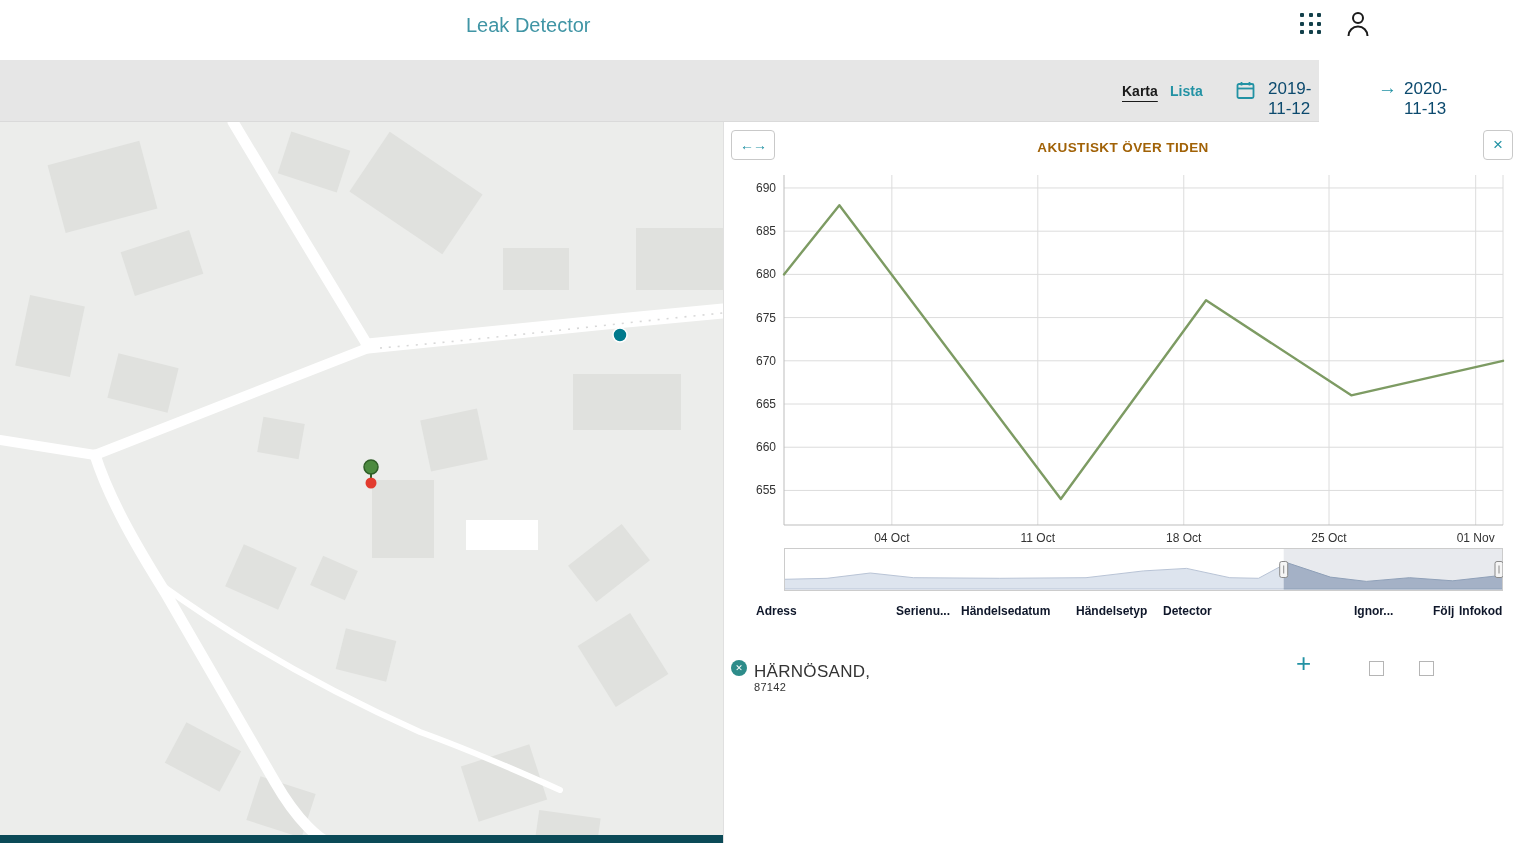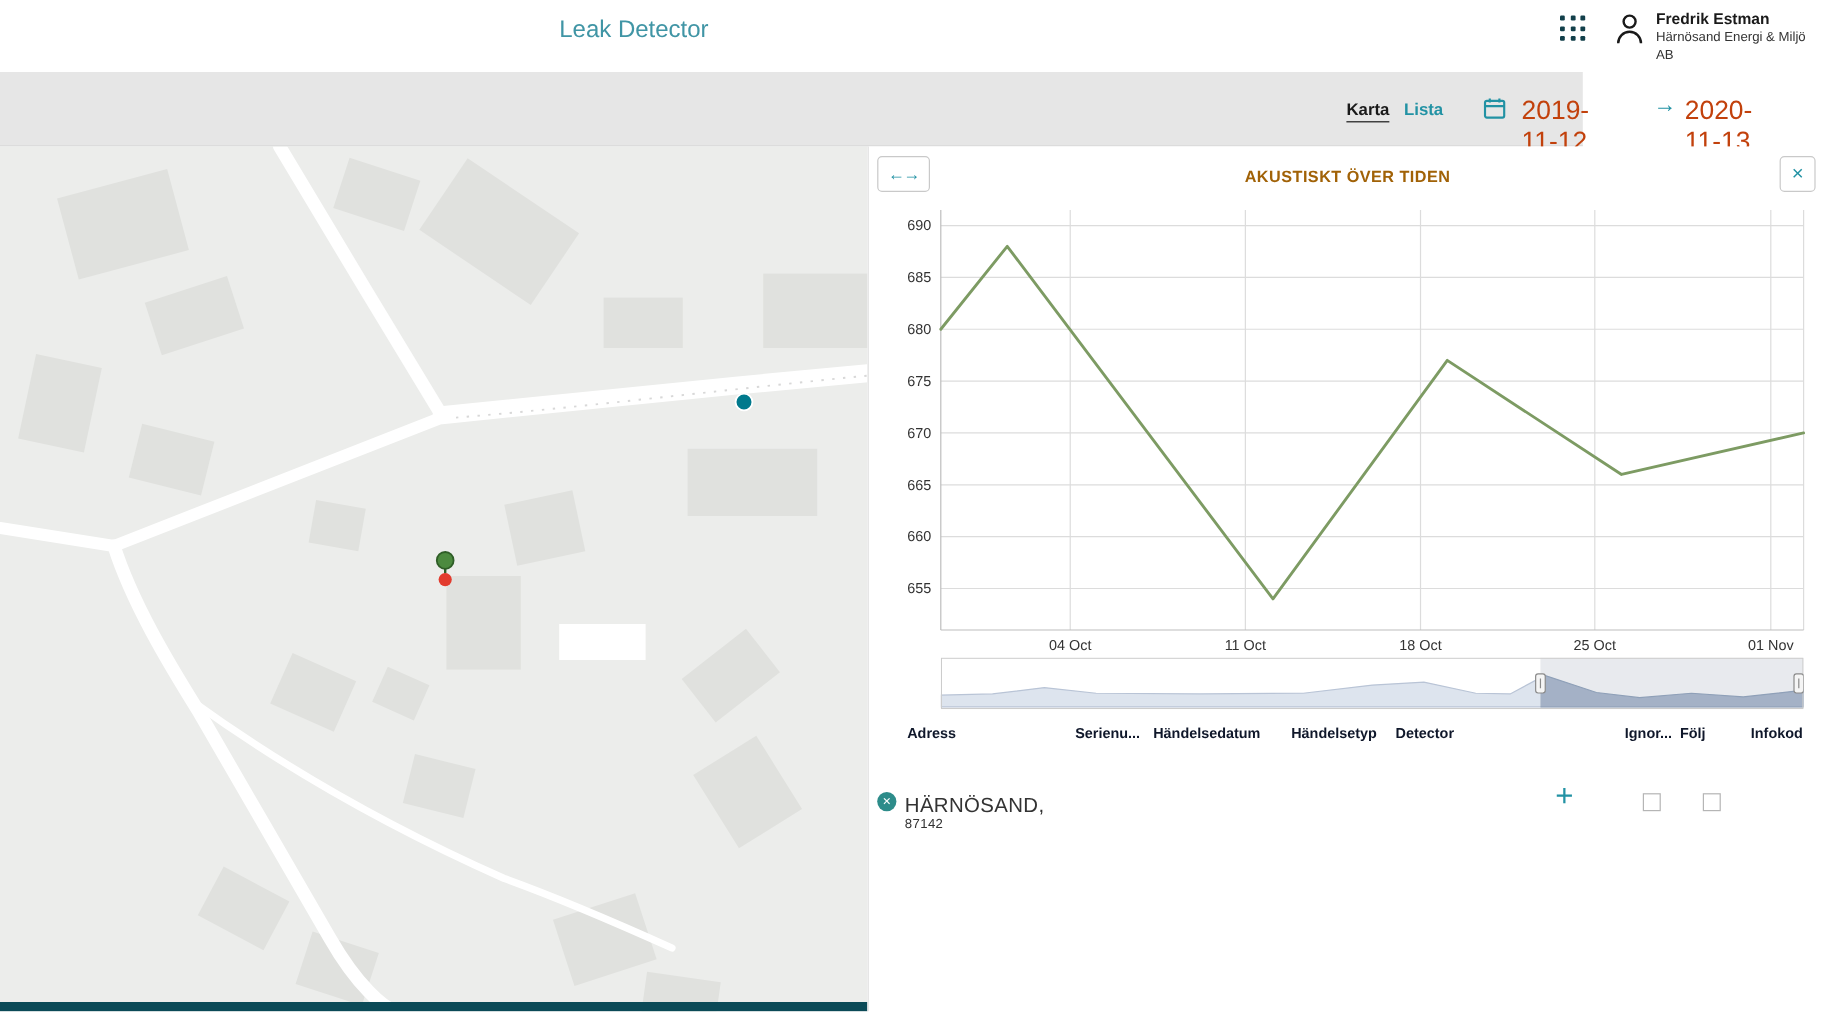--- a/index.html
+++ b/index.html
@@ -20,21 +20,21 @@
   .user-block{position:absolute;left:1380px;top:7px;width:135px;}
   .user-name{font-size:13px;font-weight:bold;color:#1a1a1a;line-height:17px;}
   .user-org{font-size:11px;color:#333;line-height:15px;}
 
   
   .toolbar{position:absolute;left:0;top:60px;width:100%;height:62px;background:#e6e6e6;border-bottom:1px solid #dadada;padding-left:24px;}
   .tab{position:absolute;top:23px;font-size:14px;font-weight:bold;cursor:pointer;}
   .tab-karta{left:1122px;color:#1a1a1a;text-decoration:underline;text-underline-offset:5px;}
   .tab-lista{left:1170px;color:var(--accent);text-decoration:none;}
   .cal-icon{position:absolute;left:1236px;top:21px;cursor:pointer;}
-  .date{position:absolute;top:19px;font-size:22px;color:#c2410c;cursor:pointer;}
+  .date{position:absolute;top:19px;font-size:17px;color:#0c4a6e;cursor:pointer;}
   .date-from{left:1268px;}
   .date-to{left:1404px;}
   .arrow-right{position:absolute;left:1378px;top:17px;font-size:19px;color:var(--accent);}
 
   
   .map{position:absolute;left:0;top:122px;width:723px;height:721px;background:#ecedeb;overflow:hidden;}
   .map-footer{position:absolute;left:0;bottom:0;width:100%;height:8px;background:var(--dark);}
 
   
   .panel{position:absolute;left:723px;top:122px;width:799px;height:721px;background:#fff;border-left:1px solid #e0e0e0;}
@@ -72,24 +72,20 @@
         <span></span>
         <span></span>
         <span></span>
     </div>
     <span class="person-icon">
       <svg width="28" height="32" viewBox="0 0 28 32">
         <circle cx="14" cy="10" r="5" fill="none" stroke="#1a1a1a" stroke-width="2"></circle>
         <path d="M4.5 28 a9.5 9.5 0 0 1 19 0" fill="none" stroke="#1a1a1a" stroke-width="2"></path>
       </svg>
     </span>
-    <div class="user-block">
-      <div class="user-name">Fredrik Estman</div>
-      <div class="user-org">Härnösand Energi &amp; Miljö AB</div>
-    </div>
   </div>
 
   <div class="toolbar">
     <a class="tab tab-karta">Karta</a>
     <a class="tab tab-lista">Lista</a>
     <span class="cal-icon">
       <svg width="19" height="19" viewBox="0 0 19 19">
         <rect x="1.5" y="3" width="16" height="14" rx="1.5" fill="none" stroke="#2292a4" stroke-width="1.8"></rect>
         <line x1="1.5" y1="7.5" x2="17.5" y2="7.5" stroke="#2292a4" stroke-width="1.8"></line>
         <line x1="5.5" y1="1" x2="5.5" y2="4.5" stroke="#2292a4" stroke-width="1.8"></line>
@@ -200,21 +196,21 @@
           <line x1="715" y1="17.5" x2="715" y2="25.5" stroke="#8a8a8a"></line>
         </svg>
     </div>
 
     <span class="th" style="left:32px">Adress</span>
     <span class="th" style="left:172px">Serienu...</span>
     <span class="th" style="left:237px">Händelsedatum</span>
     <span class="th" style="left:352px">Händelsetyp</span>
     <span class="th" style="left:439px">Detector</span>
     <span class="th" style="left:630px">Ignor...</span>
-    <span class="th" style="left:676px">Följ</span>
+    <span class="th" style="left:709px">Följ</span>
     <span class="th" style="left:735px">Infokod</span>
 
     <span class="status-icon">✕</span>
     <span class="addr1">HÄRNÖSAND,</span>
     <span class="addr2">87142</span>
     <button class="add-btn">+</button>
     <span class="checkbox cb-ignore"></span>
     <span class="checkbox cb-follow"></span>
   </div>
 

